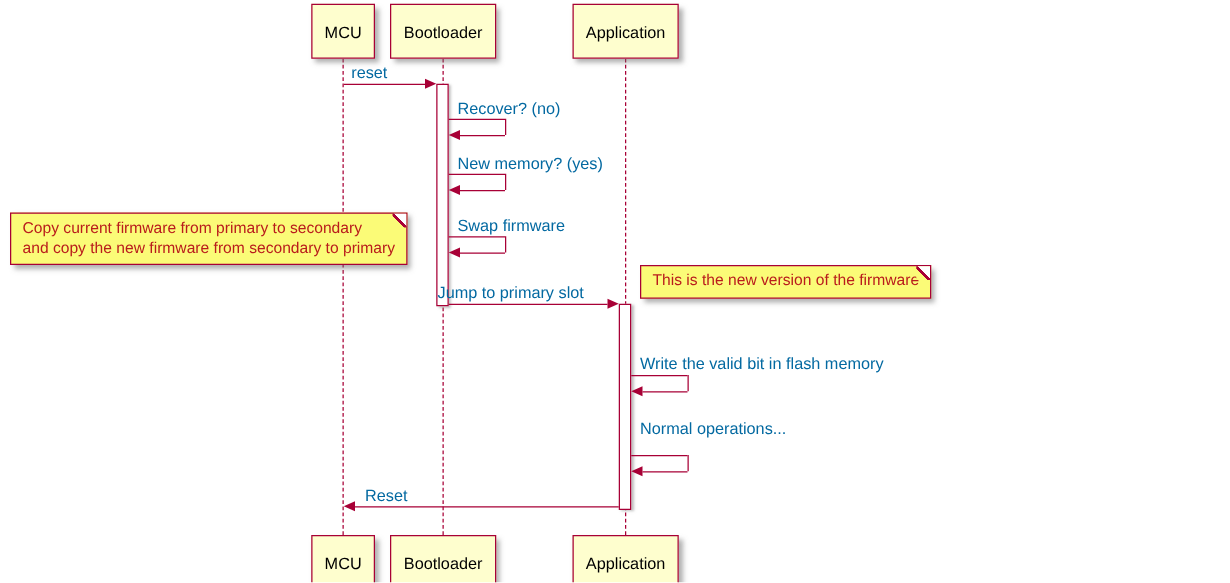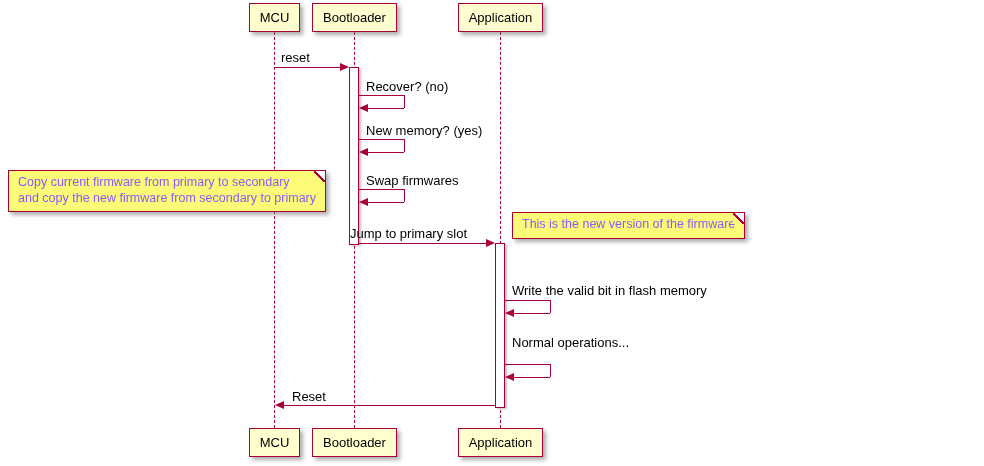--- a/index.html
+++ b/index.html
@@ -10,21 +10,21 @@
     position: relative;
     width: 984px;
     height: 466px;
     background: #ffffff;
     overflow: hidden;
   }
 
   
   .pbox {
     position: absolute;
-    height: 29px;
+    height: 44px;
     background: #FEFECE;
     border: 1.5px solid #A80036;
     box-shadow: 3px 3px 4px rgba(110,110,110,.55);
     display: flex;
     align-items: center;
     justify-content: center;
     font-size: 13px;
     color: #000;
     white-space: nowrap;
   }
@@ -60,34 +60,34 @@
     position: absolute; width: 0; height: 0;
     border-right: 9px solid #A80036;
     border-top: 4px solid transparent;
     border-bottom: 4px solid transparent;
   }
 
   .mlabel {
     position: absolute;
     font-size: 13px;
     line-height: 15px;
-    color: #000000;
+    color: #0369a1;
     white-space: nowrap;
   }
 
   
   .note {
     position: absolute;
     background: #FBFB77;
     border: 1px solid #A80036;
     box-shadow: 3px 3px 4px rgba(110,110,110,.55);
     padding: 4px 9px 5px 9px;
     font-size: 12.5px;
     line-height: 15.5px;
-    color: #8b5cf6;
+    color: #b91c1c;
     white-space: pre-line;
   }
   .note::after {
     content: "";
     position: absolute;
     top: 0; right: 0;
     width: 11px; height: 11px;
     background: linear-gradient(225deg, #ffffff 0 45%, #A80036 45% 58%, #FBFB77 58% 100%);
   }
 </style>
@@ -116,21 +116,21 @@
   <div class="vline" style="left:404px;top:95px;height:13px"></div>
   <div class="hline" style="left:368px;top:108px;width:36px"></div>
   <div class="ah-l" style="left:359px;top:104px"></div>
 
   <div class="mlabel" style="left:366px;top:123px">New memory? (yes)</div>
   <div class="hline" style="left:359px;top:139px;width:45px"></div>
   <div class="vline" style="left:404px;top:139px;height:13px"></div>
   <div class="hline" style="left:368px;top:152px;width:36px"></div>
   <div class="ah-l" style="left:359px;top:148px"></div>
 
-  <div class="mlabel" style="left:366px;top:173px">Swap firmwares</div>
+  <div class="mlabel" style="left:366px;top:173px">Swap firmware</div>
   <div class="hline" style="left:359px;top:189px;width:45px"></div>
   <div class="vline" style="left:404px;top:189px;height:13px"></div>
   <div class="hline" style="left:368px;top:202px;width:36px"></div>
   <div class="ah-l" style="left:359px;top:198px"></div>
 
   <div class="mlabel" style="left:350px;top:226px">Jump to primary slot</div>
   <div class="hline" style="left:359px;top:243px;width:127px"></div>
   <div class="ah-r" style="left:486px;top:239px"></div>
 
   <div class="mlabel" style="left:512px;top:283px">Write the valid bit in flash memory</div>

